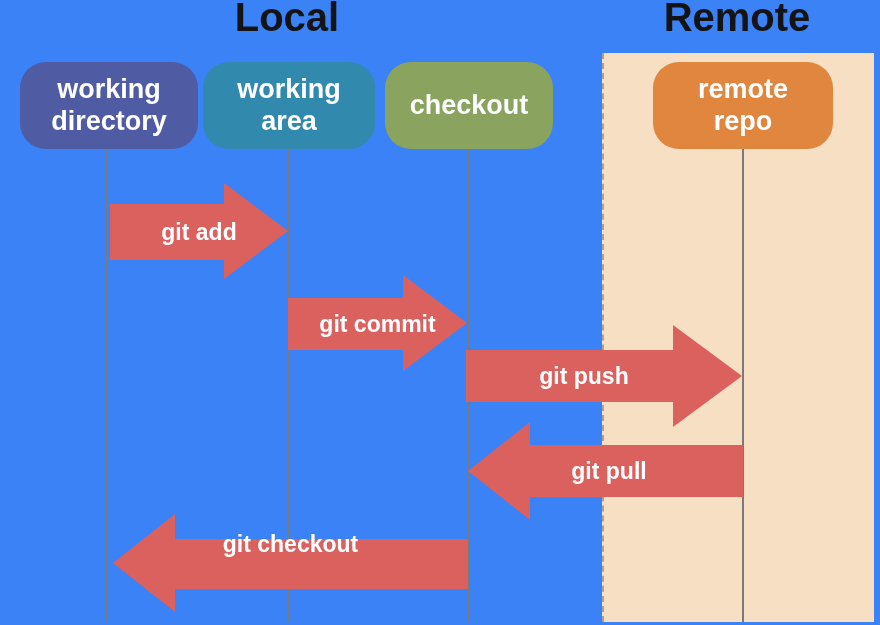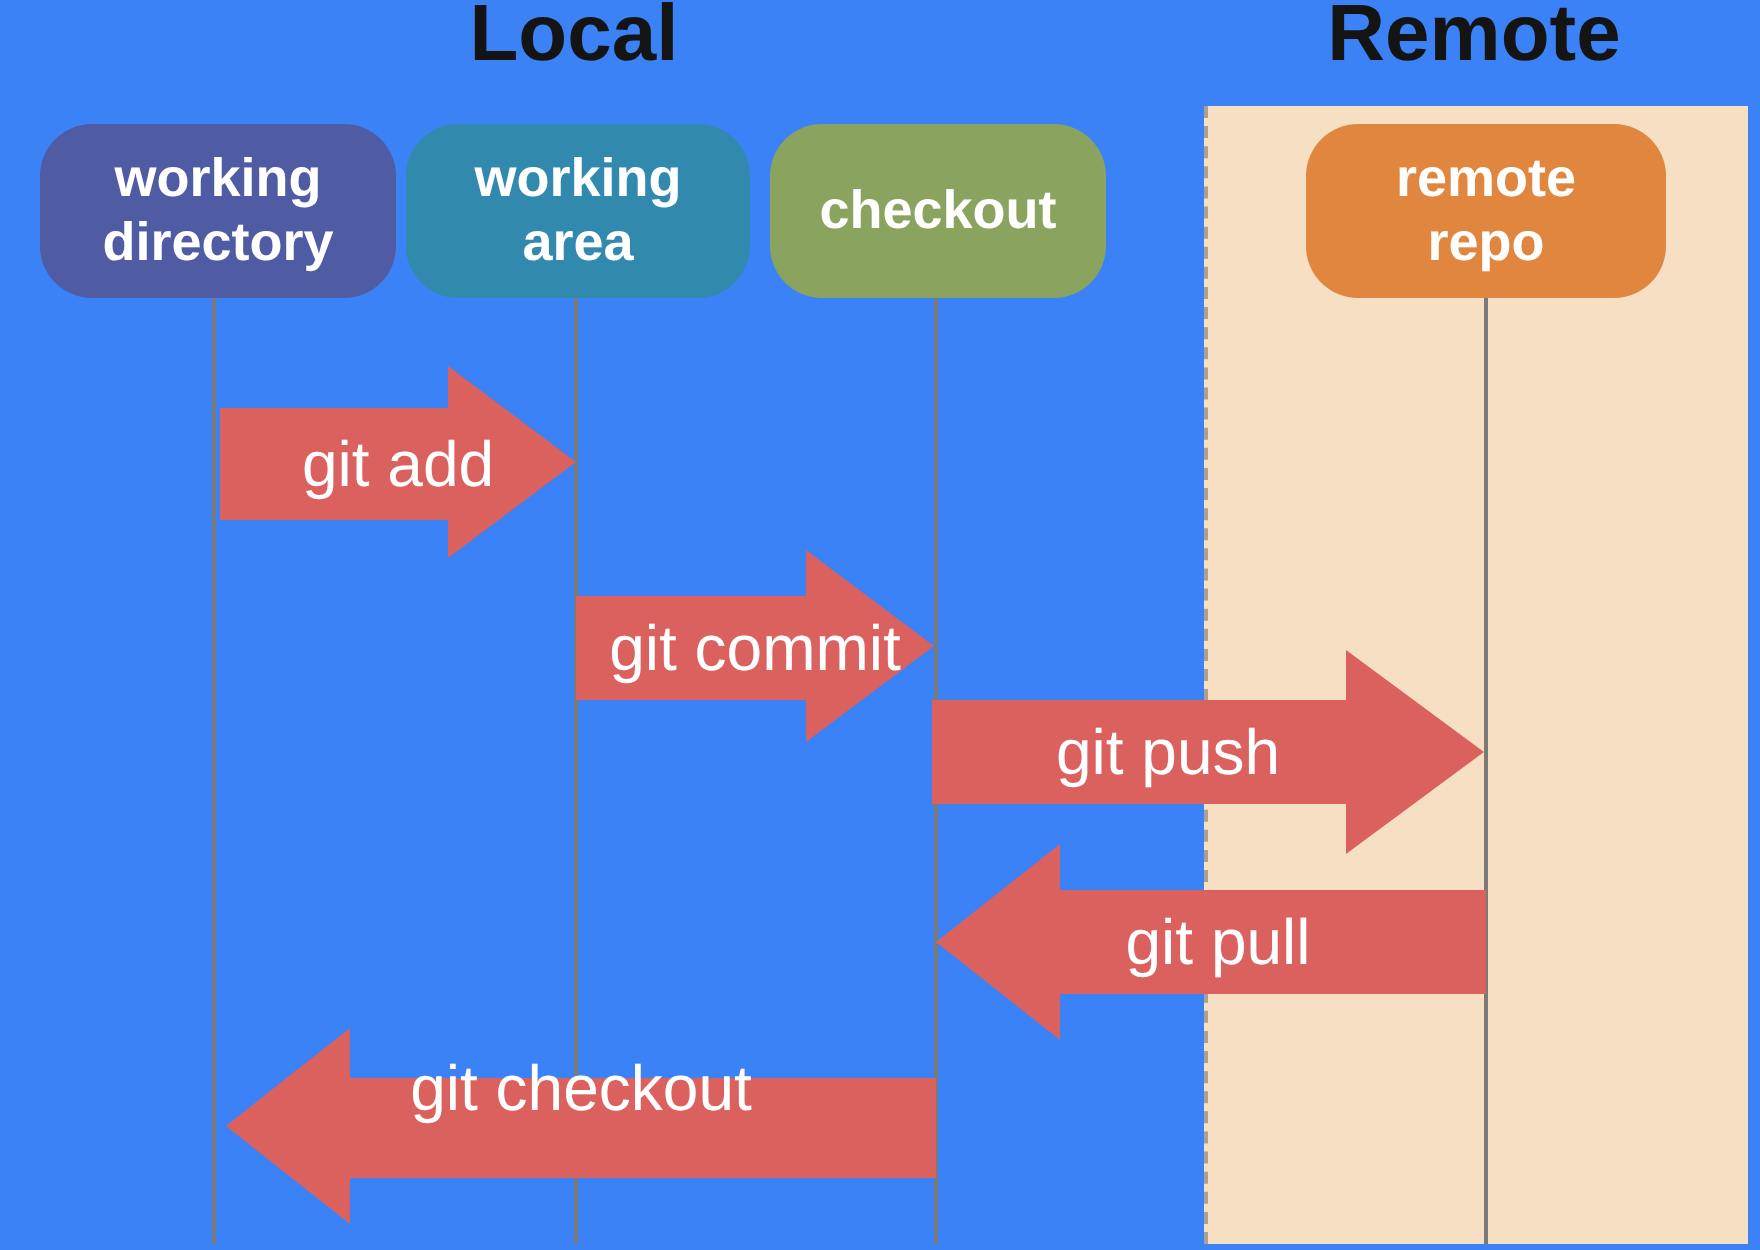--- a/index.html
+++ b/index.html
@@ -36,21 +36,21 @@
     white-space:pre-line; z-index:3;
   }
   #node-working   { left:20px;  width:178px; }
   #node-staging   { left:203px; width:172px; }
   #node-localrepo { left:385px; width:168px; }
   #node-remote    { left:653px; width:180px; }
   .arrow-body { position:absolute; background:var(--arrow,#db615f); z-index:2; }
   .arrow-head { position:absolute; width:0; height:0; z-index:2; }
   .arrow-label {
     position:absolute; z-index:4; display:flex; align-items:center; justify-content:center;
-    color:#ffffff; font-size:32px; font-weight:400; white-space:nowrap;
+    color:#ffffff; font-size:23px; font-weight:700; white-space:nowrap;
   }
   
   #add-body  { left:110px; top:204px; width:114px; height:56px; }
   #add-head  { left:224px; top:183px;
                border-top:48.5px solid transparent; border-bottom:48.5px solid transparent;
                border-left:64px solid var(--arrow,#db615f); }
   #add-label { left:110px; top:204px; width:178px; height:56px; }
   
   #commit-body  { left:288px; top:298px; width:115px; height:52px; }
   #commit-head  { left:403px; top:275px;

